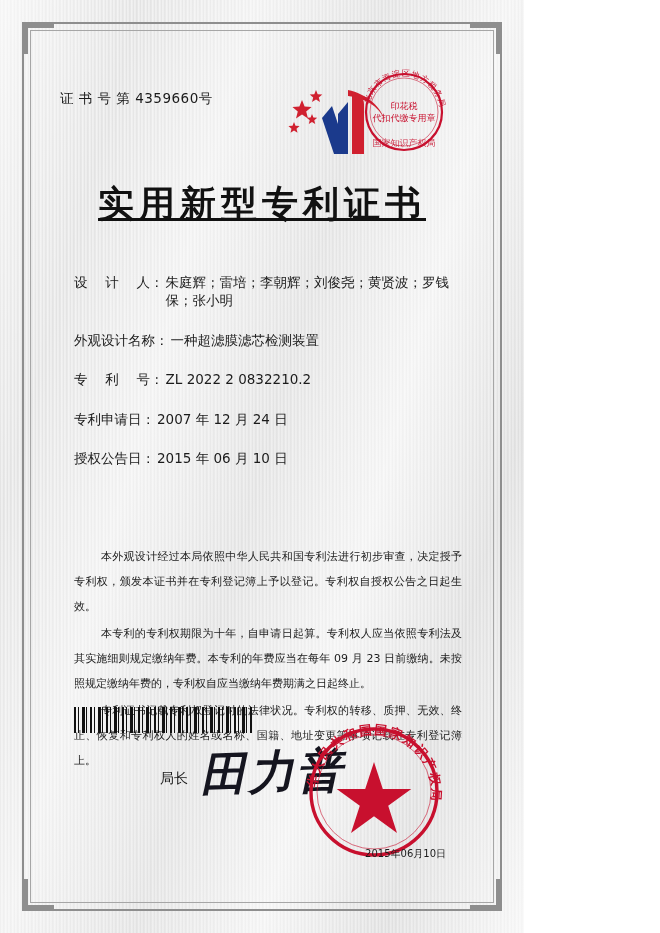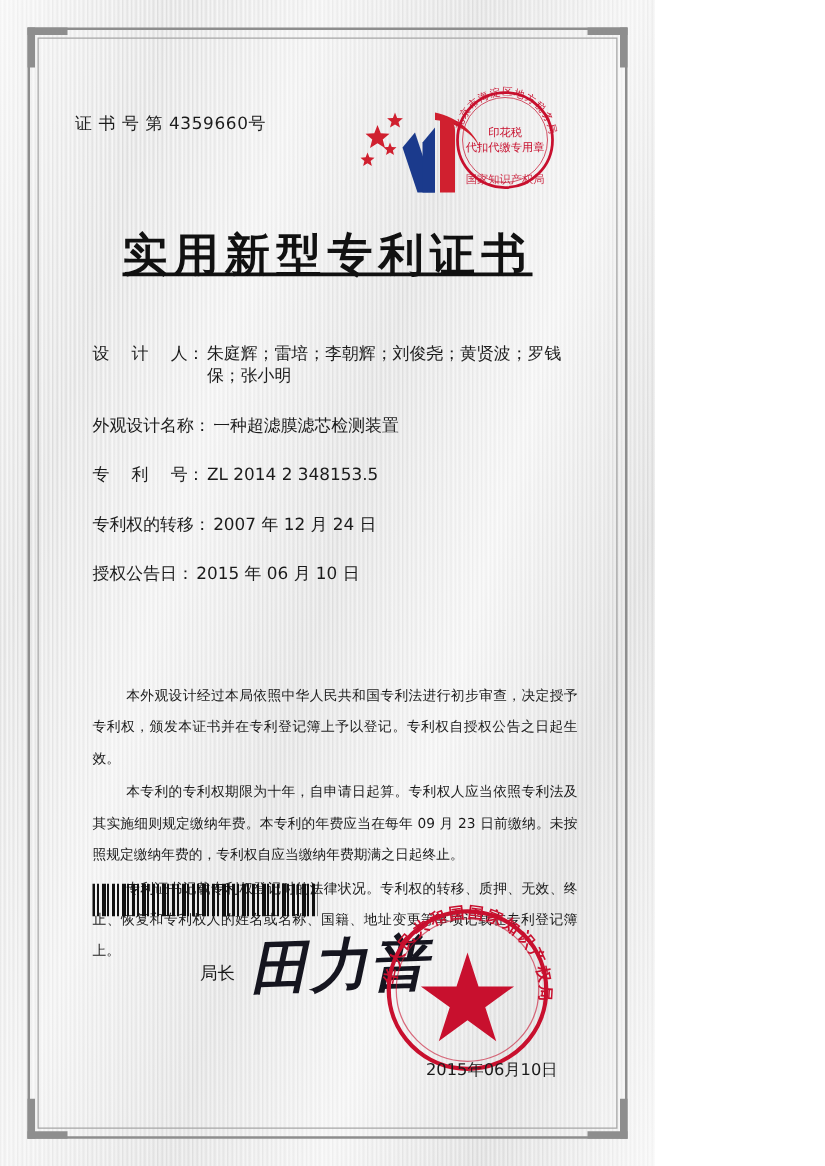--- a/index.html
+++ b/index.html
@@ -203,21 +203,21 @@
     position: absolute;
     right: 10px;
     top: 660px;
     width: 160px;
     height: 160px;
   }
   .issue-date {
     position: absolute;
     right: 18px;
     top: 795px;
-    font-size: 13px;
+    font-size: 10px;
     color: #1b1b1b;
     font-family: "DejaVu Sans", "Liberation Sans", sans-serif;
   }
 
   .seal-ring-text {
     font-size: 8.2px;
     fill: #c8102e;
     font-family: "DejaVu Sans", "Liberation Sans", sans-serif;
     letter-spacing: 1px;
   }
@@ -291,24 +291,24 @@
       <div class="field-row">
         <span class="field-label">设　 计　 人：</span>
         <span class="field-value">朱庭辉；雷培；李朝辉；刘俊尧；黄贤波；罗钱保；张小明</span>
       </div>
       <div class="field-row">
         <span class="field-label">外观设计名称：</span>
         <span class="field-value">一种超滤膜滤芯检测装置</span>
       </div>
       <div class="field-row">
         <span class="field-label">专　 利　 号：</span>
-        <span class="field-value">ZL 2014 2 348153.5</span>
-      </div>
-      <div class="field-row">
-        <span class="field-label">专利权的转移：</span>
+        <span class="field-value">ZL 2022 2 0832210.2</span>
+      </div>
+      <div class="field-row">
+        <span class="field-label">专利申请日：</span>
         <span class="field-value">2007 年 12 月 24 日</span>
       </div>
       <div class="field-row">
         <span class="field-label">授权公告日：</span>
         <span class="field-value">2015 年 06 月 10 日</span>
       </div>
     </div>
 
     <div class="paragraphs">
       <p>本外观设计经过本局依照中华人民共和国专利法进行初步审查，决定授予专利权，颁发本证书并在专利登记簿上予以登记。专利权自授权公告之日起生效。</p>

